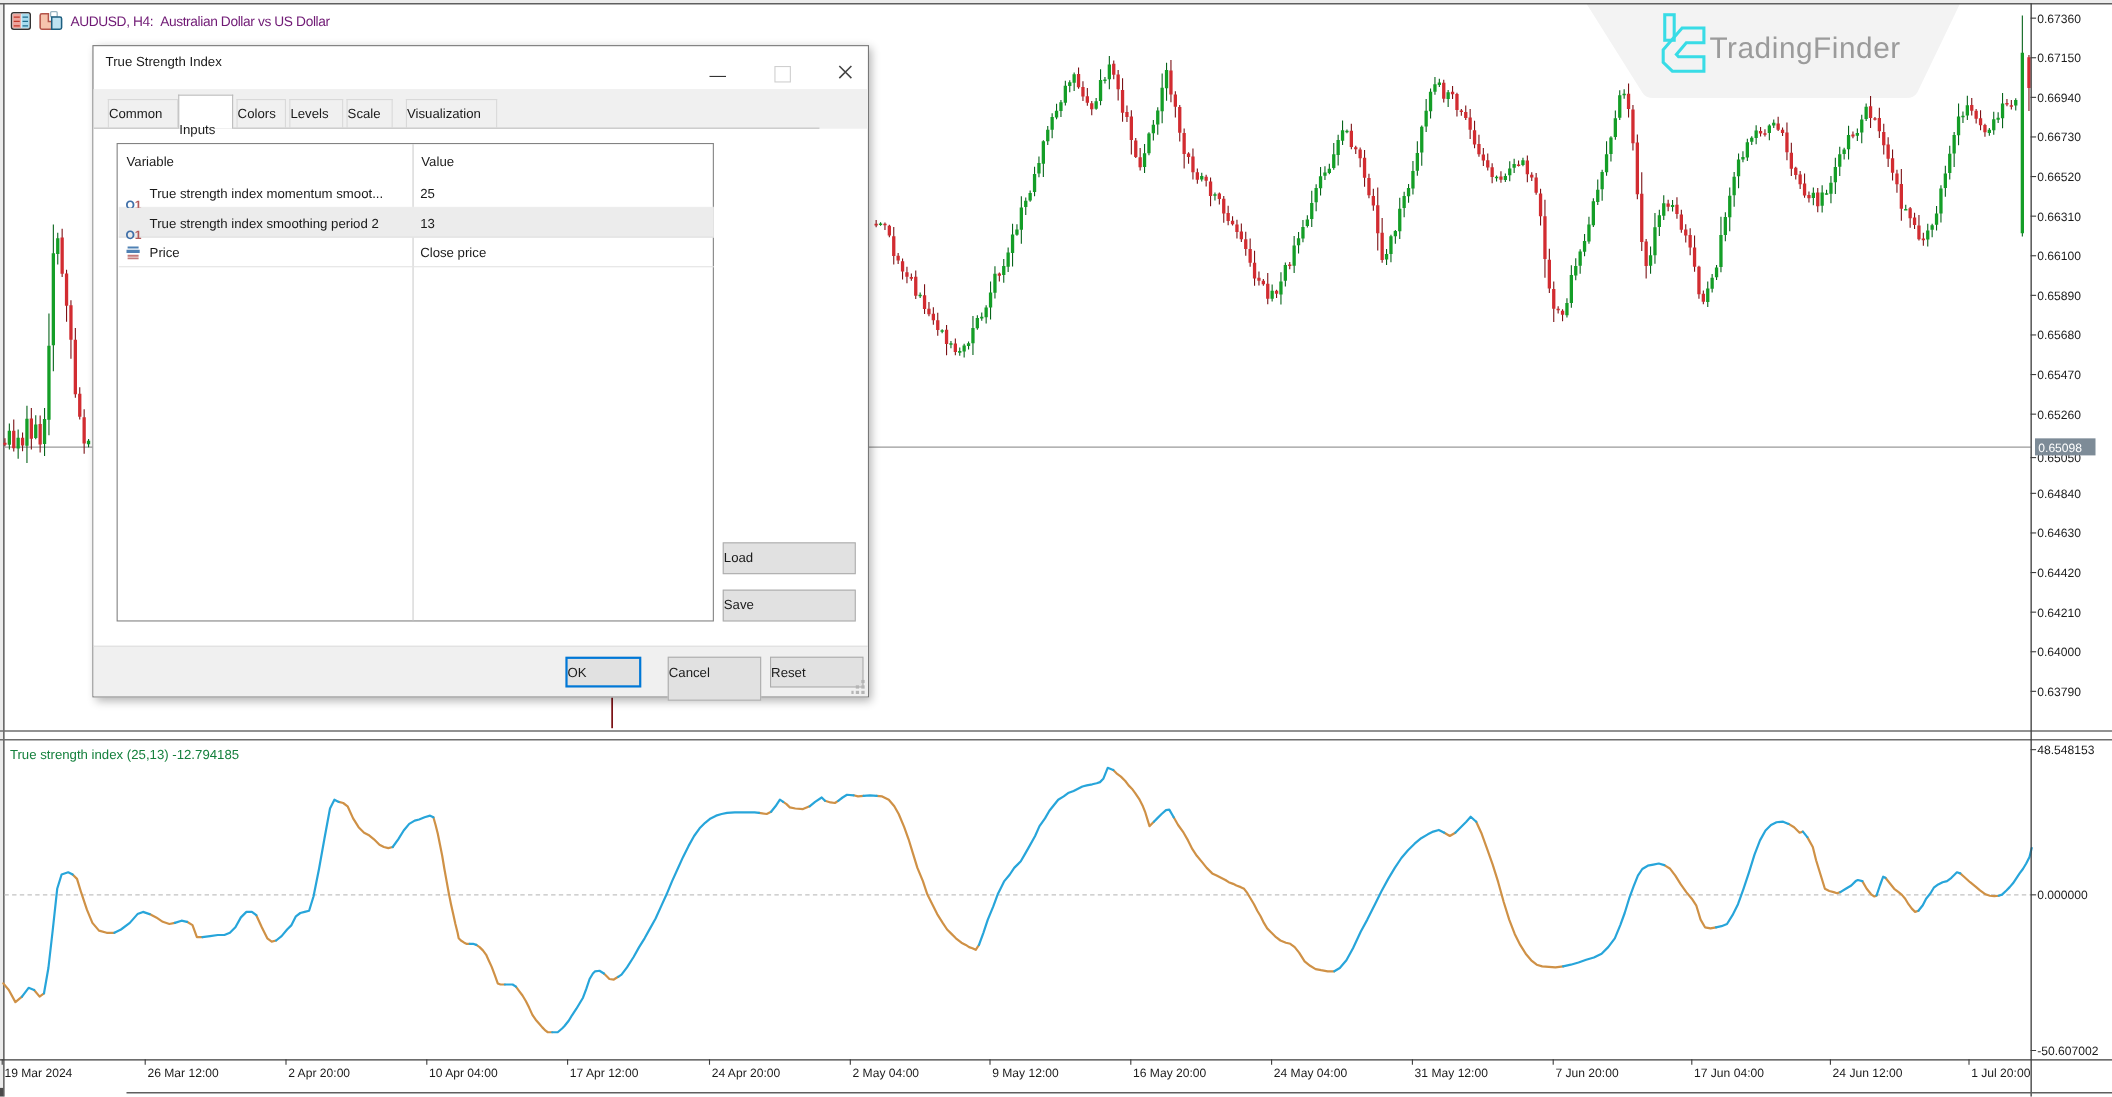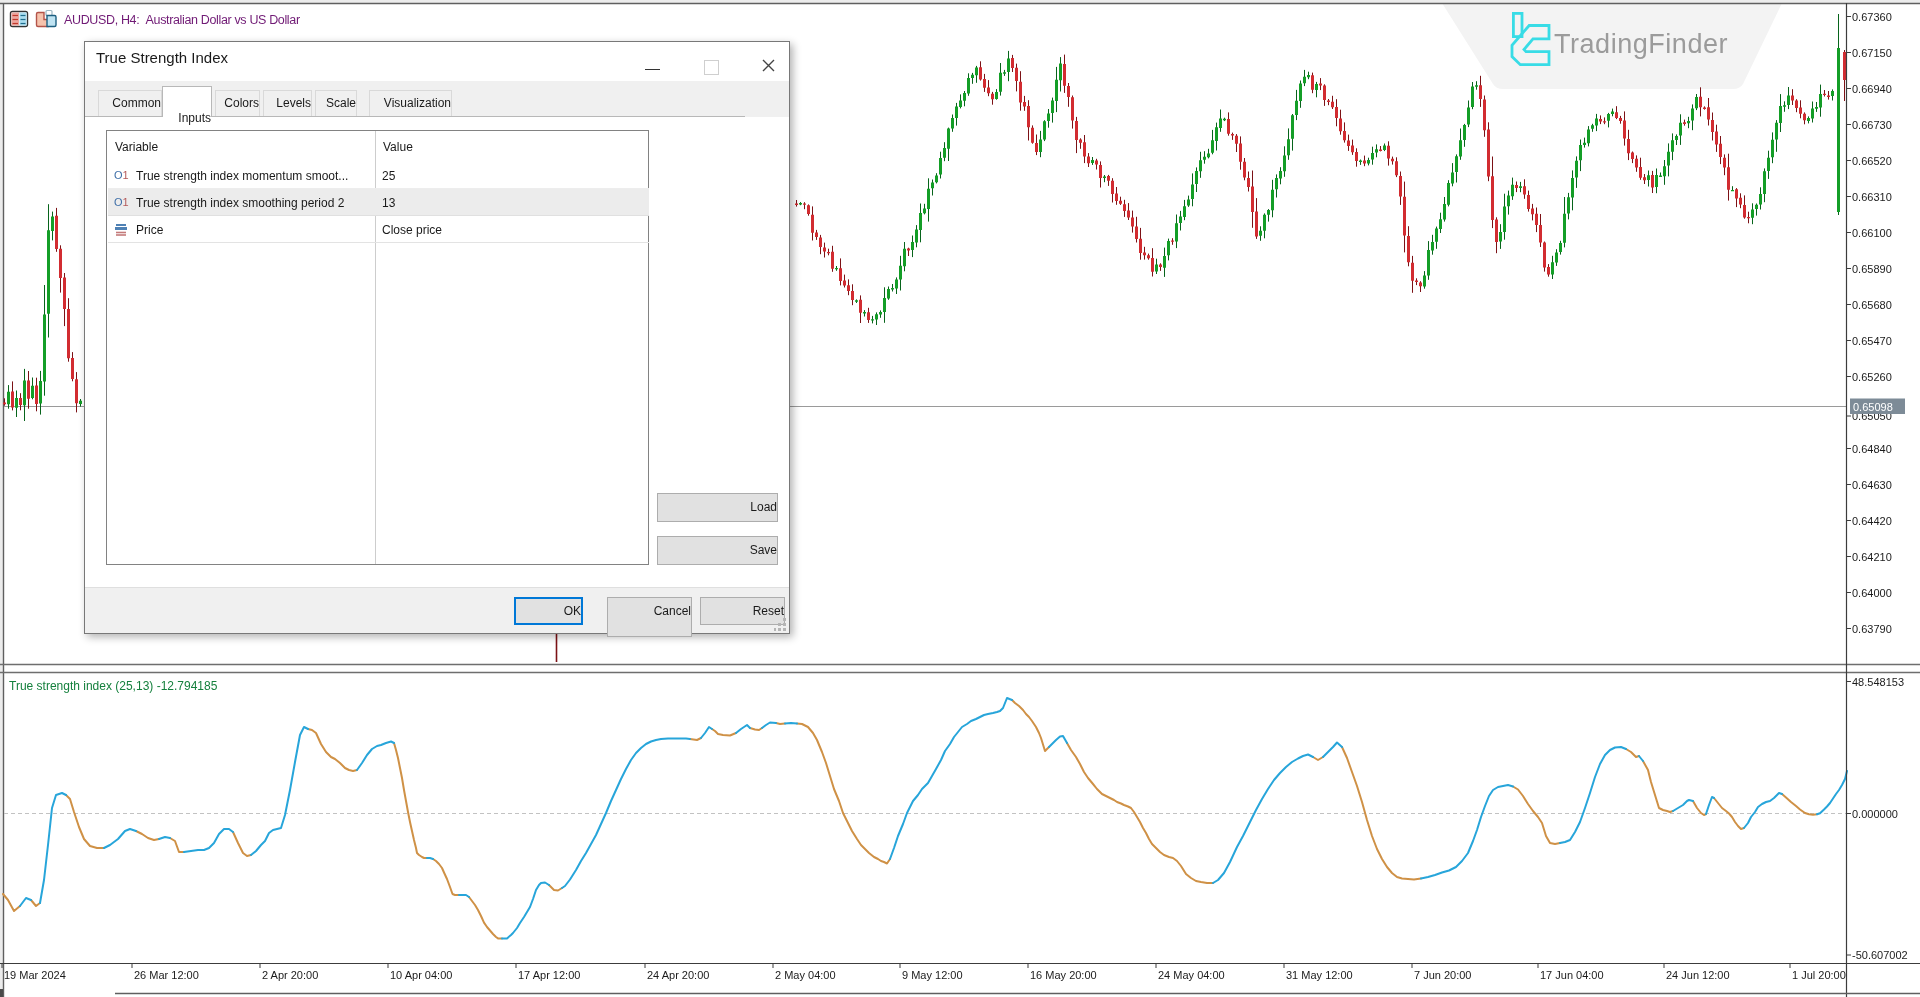--- a/index.html
+++ b/index.html
@@ -1,32 +1,32 @@
 <!DOCTYPE html>
 <html><head><meta charset="utf-8"><title>t</title>
 <style>
 *{margin:0;padding:0;box-sizing:border-box}
 html,body{width:1920px;height:997px;background:#fff;font-family:"Liberation Sans",sans-serif;overflow:hidden;position:relative}
 .axtext{font-size:11px;fill:#1b1b1b}
 #dlg{position:absolute;left:84px;top:41px;width:706px;height:593px;background:#fff;border:1px solid #787878;box-shadow:3px 3px 8px rgba(0,0,0,.30);z-index:30}
-#dlgtitle{position:absolute;left:11px;top:7px;font-size:15px;color:#1a1a1a}
+#dlgtitle{position:absolute;left:11px;top:7px;font-size:12px;color:#1a1a1a}
 .caption{position:absolute;color:#3c3c3c}
 #tabstrip{position:absolute;left:0px;top:39px;width:704px;height:36px;background:#f0f0f0}
-.tab{position:absolute;top:9px;height:26px;background:#f0f0f0;border:1px solid #d9d9d9;border-bottom:none;font-size:12px;color:#1a1a1a;text-align:right;padding-top:5px}
+.tab{position:absolute;top:9px;height:26px;background:#f0f0f0;border:1px solid #d9d9d9;border-bottom:none;font-size:12px;color:#1a1a1a;text-align:left;padding-top:5px}
 .tabsel{top:5px;height:31px;background:#fff;border:1px solid #b8b8b8;border-bottom:none;z-index:3;padding-top:24px}
 #tabpage{position:absolute;left:0;top:74px;width:660px;height:471px;background:#fff;border-top:1px solid #b8b8b8}
 #tbl{position:absolute;left:21px;top:13px;width:543px;height:435px;border:1px solid #828282;background:#fff;font-size:12px;color:#1a1a1a}
 #tblsep{position:absolute;left:268px;top:0;width:1px;height:433px;background:#cdcdcd}
 .hdr{position:absolute;top:9px;font-size:12px;color:#1a1a1a}
 .row{position:absolute;left:1px;width:541px;height:27px;font-size:12px;color:#1a1a1a}
 .rtxt{position:absolute;left:28px;top:7px;white-space:nowrap}
 .rval{position:absolute;left:274px;top:7px;white-space:nowrap}
-.o1{position:absolute;left:6px;top:7px;font-size:11px;font-weight:400;color:#3f6fa8;letter-spacing:0}
+.o1{position:absolute;left:6px;top:19px;font-size:11px;font-weight:700;color:#3f6fa8;letter-spacing:0}
 .o1 i{font-style:normal;color:#b35959}
-.btn{position:absolute;background:#e1e1e1;border:1px solid #adadad;font-size:12px;color:#1a1a1a;text-align:right;line-height:27px}
+.btn{position:absolute;background:#e1e1e1;border:1px solid #adadad;font-size:12px;color:#1a1a1a;text-align:left;line-height:27px}
 #grip{position:absolute;right:2px;bottom:2px;width:13px;height:13px}
 #wtm{position:absolute;left:0;top:0;width:1920px;height:997px;z-index:1}
 #chart{position:absolute;left:0;top:0;width:1920px;height:997px;z-index:2}
 #toplabel{position:absolute;left:64px;top:12.5px;font-size:12.5px;letter-spacing:-0.35px;color:#701a75;z-index:3}
 #indlabel{position:absolute;left:9px;top:679px;font-size:12px;color:#15803d;z-index:3}
 #tficons{position:absolute;left:0;top:0;z-index:3}
 </style></head>
 <body>
 <svg id="wtm" width="1920" height="997">
  <path d="M1442,3 L1782,3 L1743,84 Q1740,89 1733,89 L1503,89 Q1496,89 1493,84 Z" fill="#f3f3f3"></path>

